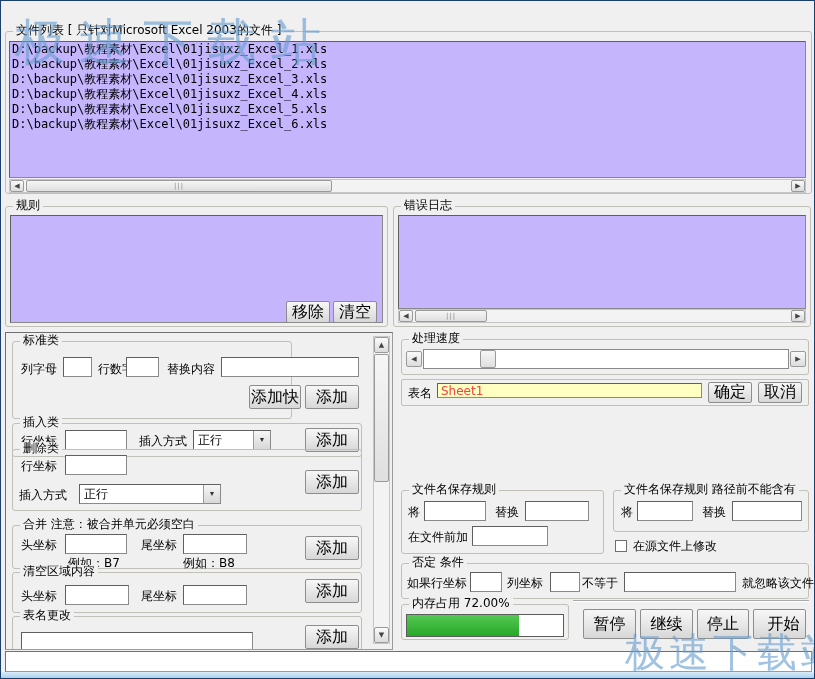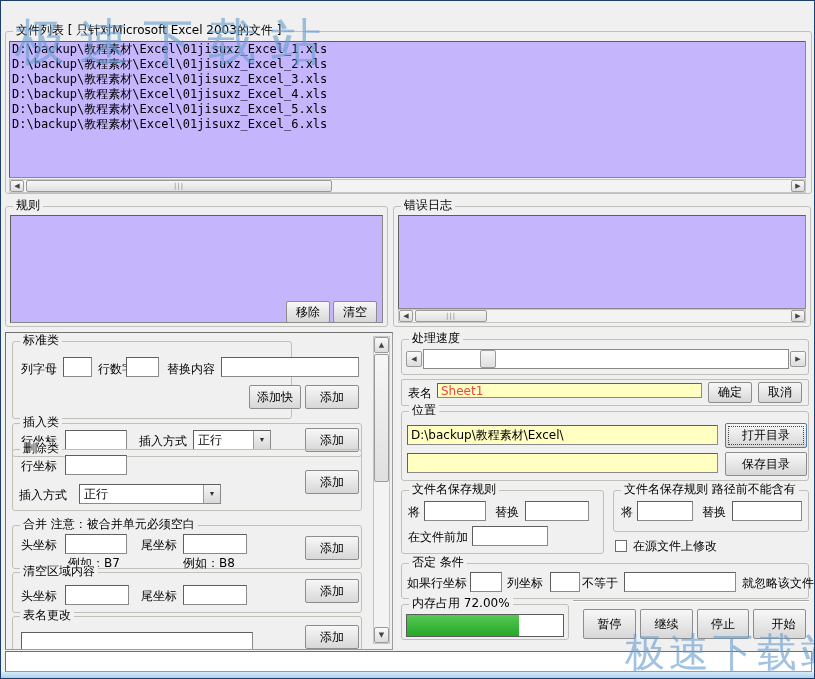--- a/index.html
+++ b/index.html
@@ -27,21 +27,21 @@
     border-top-color:#5f5f5f;border-left-color:#5f5f5f;}
   .tb{position:absolute;background:#fff;border:1px solid #8a8a8a;
     border-top-color:#5f5f5f;border-left-color:#5f5f5f;font:12px "DejaVu Sans",sans-serif;
     padding:1px 3px;outline:none;}
   .tb.yellow{background:#ffffc2;}
   .filelist-row{white-space:nowrap;font-family:"DejaVu Sans Mono",monospace;
     font-size:12px;line-height:15px;padding-left:2px;}
   
   .btn{position:absolute;background:linear-gradient(#f7f7f7,#e9e9e9 45%,#d7d7d7);
     border:1px solid #8d8d8d;border-radius:2px;display:flex;align-items:center;
-    justify-content:center;font-size:12px;cursor:default;}
+    justify-content:center;font-size:16px;cursor:default;}
   .btn.default{border-color:#4d79b8;outline:1px dotted #444;outline-offset:-4px;}
   
   .sb-track-h{position:absolute;background:#f3f3f3;border:1px solid #c6c6c6;}
   .sb-track-white{position:absolute;background:#fff;border:1px solid #8a8a8a;}
   .sb-btn{position:absolute;background:linear-gradient(#fafafa,#dcdcdc);
     border:1px solid #9a9a9a;border-radius:2px;display:flex;align-items:center;
     justify-content:center;font-size:7px;color:#444;}
   .sb-thumb{position:absolute;background:linear-gradient(#f6f6f6,#dfdfdf);
     border:1px solid #9a9a9a;border-radius:2px;display:flex;align-items:center;
     justify-content:center;}
@@ -200,27 +200,20 @@
     <span class="sb-btn" style="left:388px;top:11px;width:16px;height:16px;">▶</span>
   </div>
 
   <div class="g" style="left:400px;top:378px;width:408px;height:27px;border-radius:2px;">
     <span class="lab" style="left:6px;top:6px;">表名</span>
     <input class="tb yellow" style="left: 35px; top: 3px; width: 265px; height: 15px; color: #ef4444;" value="Sheet1">
     <div class="btn" style="left:306px;top:2px;width:44px;height:21px;">确定</div>
     <div class="btn" style="left:356px;top:2px;width:44px;height:21px;">取消</div>
   </div>
 
-  <div class="g" style="left:400px;top:410px;width:408px;height:70px;">
-    <span class="glab">位置</span>
-    <input class="tb yellow" style="left: 5px; top: 13px; width: 311px; height: 20px;" value="D:\backup\教程素材\Excel\">
-    <div class="btn default" style="left:323px;top:11px;width:82px;height:25px;">打开目录</div>
-    <input class="tb yellow" style="left: 5px; top: 41px; width: 311px; height: 20px;">
-    <div class="btn" style="left:323px;top:40px;width:82px;height:24px;">保存目录</div>
-  </div>
 
   <div class="g" style="left:400px;top:489px;width:203px;height:64px;">
     <span class="glab">文件名保存规则</span>
     <span class="lab" style="left:6px;top:14px;">将</span>
     <input class="tb" style="left: 22px; top: 10px; width: 62px; height: 20px;">
     <span class="lab" style="left:93px;top:14px;">替换</span>
     <input class="tb" style="left: 123px; top: 10px; width: 64px; height: 20px;">
     <span class="lab" style="left:6px;top:39px;">在文件前加</span>
     <input class="tb" style="left: 70px; top: 35px; width: 76px; height: 20px;">
   </div>

